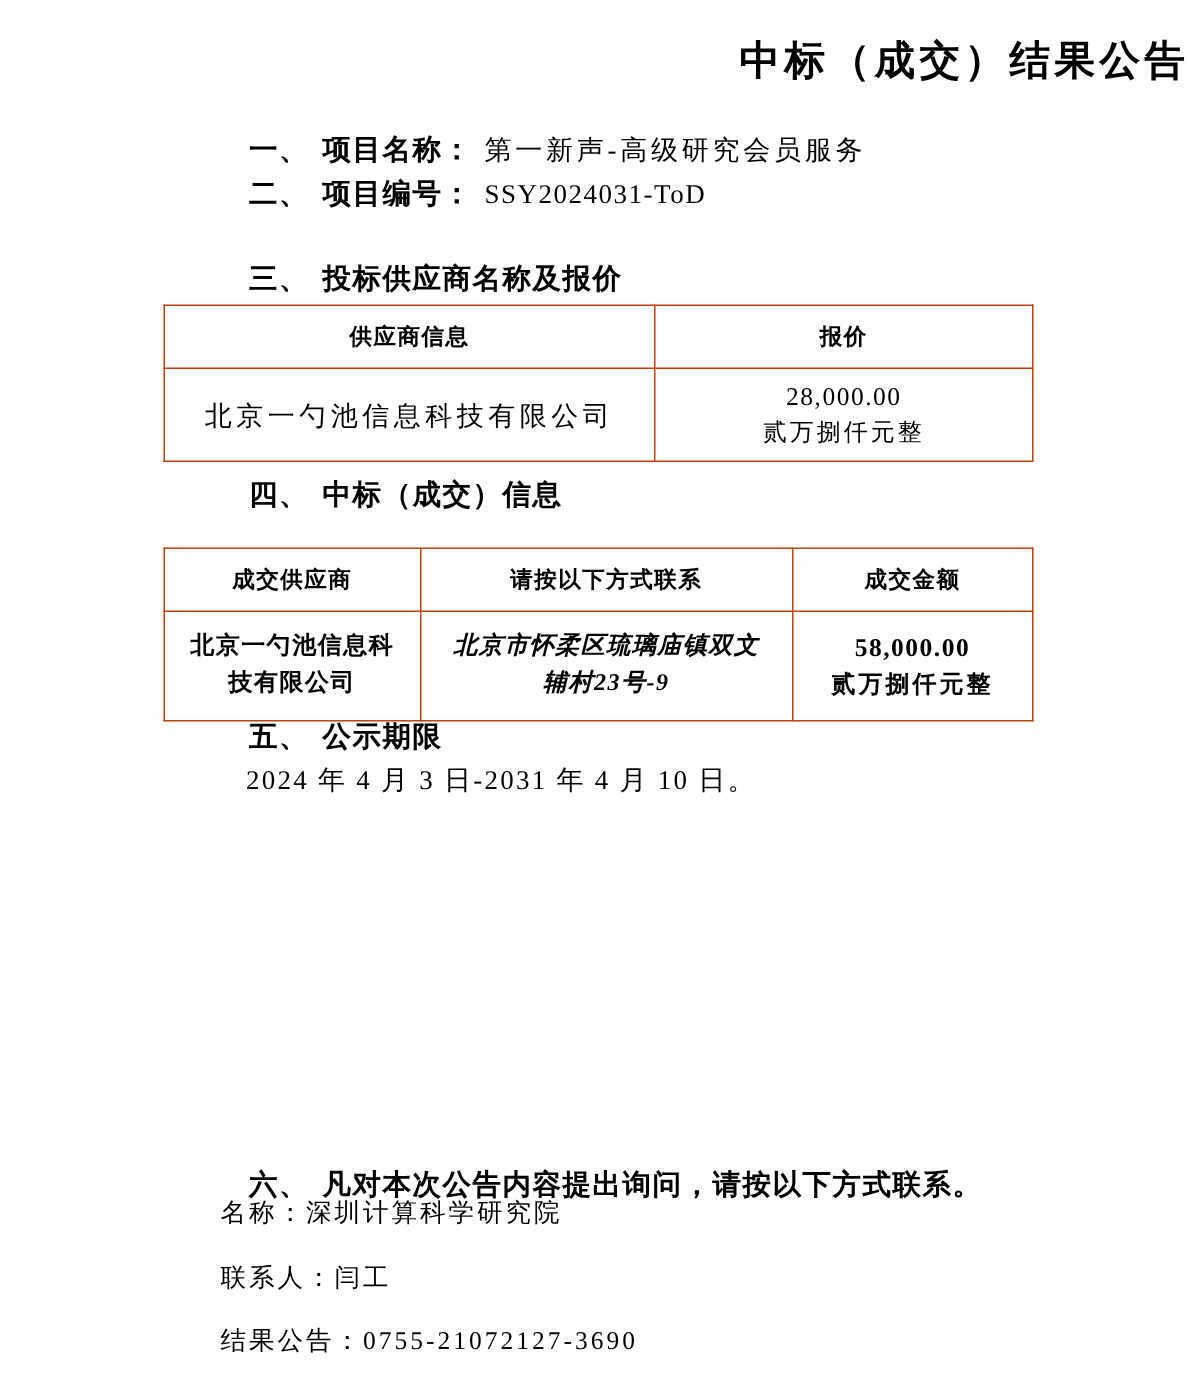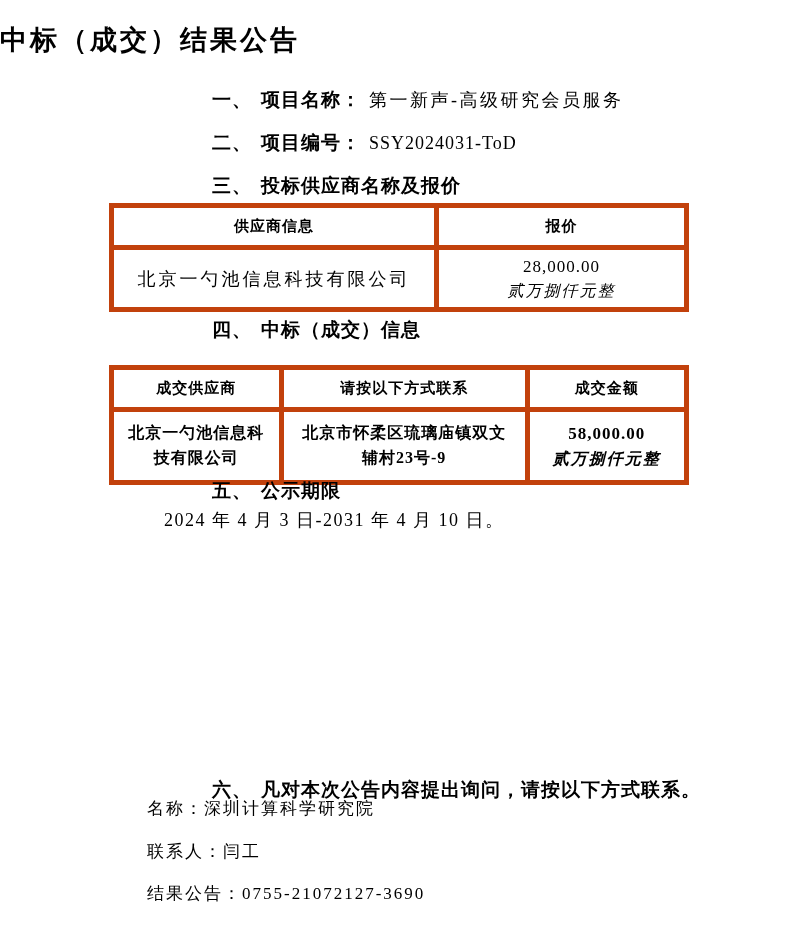--- a/index.html
+++ b/index.html
@@ -9,67 +9,67 @@
     width:793px;
     height:926px;
     margin:0 auto;
     background:#ffffff;
     color:#000000;
     overflow:hidden;
     font-family:"Liberation Serif", serif;
   }
   .doc-title {
     position:absolute; top:22px; left:0; width:100%;
-    text-align:left;
+    text-align:right;
     font-family:"Liberation Sans", sans-serif;
     font-weight:bold; font-size:27px; letter-spacing:3px;
   }
-  .num-item { position:absolute; left:166px; white-space:nowrap;margin-left:46px; }
+  .num-item { position:absolute; left:166px; white-space:nowrap; }
   .num-item .label-num,
   .num-item .label-text {
     font-family:"Liberation Sans", sans-serif;
     font-weight:bold; font-size:19px; letter-spacing:1px;
   }
   .num-item .label-num { margin-right:9px; }
   .num-item .value {
     font-family:"Liberation Serif", serif;
     font-size:18px; letter-spacing:2.5px; margin-left:8px;
   }
   .num-item .value.code { letter-spacing:1px; }
   #item-project-name { top:87px; }
-  #item-project-code { top:130px; }
+  #item-project-code { top:116px; }
   #heading-3 { top:173px; }
   #heading-4 { top:317px; }
   #heading-5 { top:478px; }
   #heading-6 { top:777px; }
 
   table.doc-table {
     position:absolute; left:109px; width:580px;
     border-collapse:collapse; table-layout:fixed;
     background:#ffffff;
   }
   #bid-table { top:203px; }
   #award-table { top:365px; }
   .doc-table th, .doc-table td {
-    border:5px solid #c2410c;
+    border:1px solid #c2410c;
     text-align:center; vertical-align:middle;
     overflow:hidden;
   }
   .doc-table th {
     height:42px;
     font-family:"Liberation Serif", serif;
     font-weight:bold; font-size:15px; letter-spacing:1px;
   }
   #bid-table td { height:62px; }
   #award-table td { height:73px; }
   #bid-table .supplier-cell { font-size:18px; letter-spacing:3px; }
   .amount-number { font-size:17px; letter-spacing:1px; line-height:1.5;font-family:Liberation Serif, serif; }
-  .amount-words  { font-size:16px; letter-spacing:2px; line-height:1.5;font-style:italic; }
+  .amount-words  { font-size:16px; letter-spacing:2px; line-height:1.5; }
   #award-table td { font-weight:bold; font-size:16px; letter-spacing:1px; line-height:1.55; }
-  #award-table .address-cell { padding:0 14px; }
+  #award-table .address-cell { padding:0 14px;font-style:italic; }
   #award-table .supplier-cell { padding:0 12px; }
 
   .date-line {
     position:absolute; left:164px; top:508px;
     font-size:18px; letter-spacing:1.5px; white-space:nowrap;
   }
   .paragraph {
     position:absolute; left:117px; top:540px; width:567px;
     font-size:18px; letter-spacing:2.5px;
     line-height:43px; text-align:justify; text-indent:38px;

